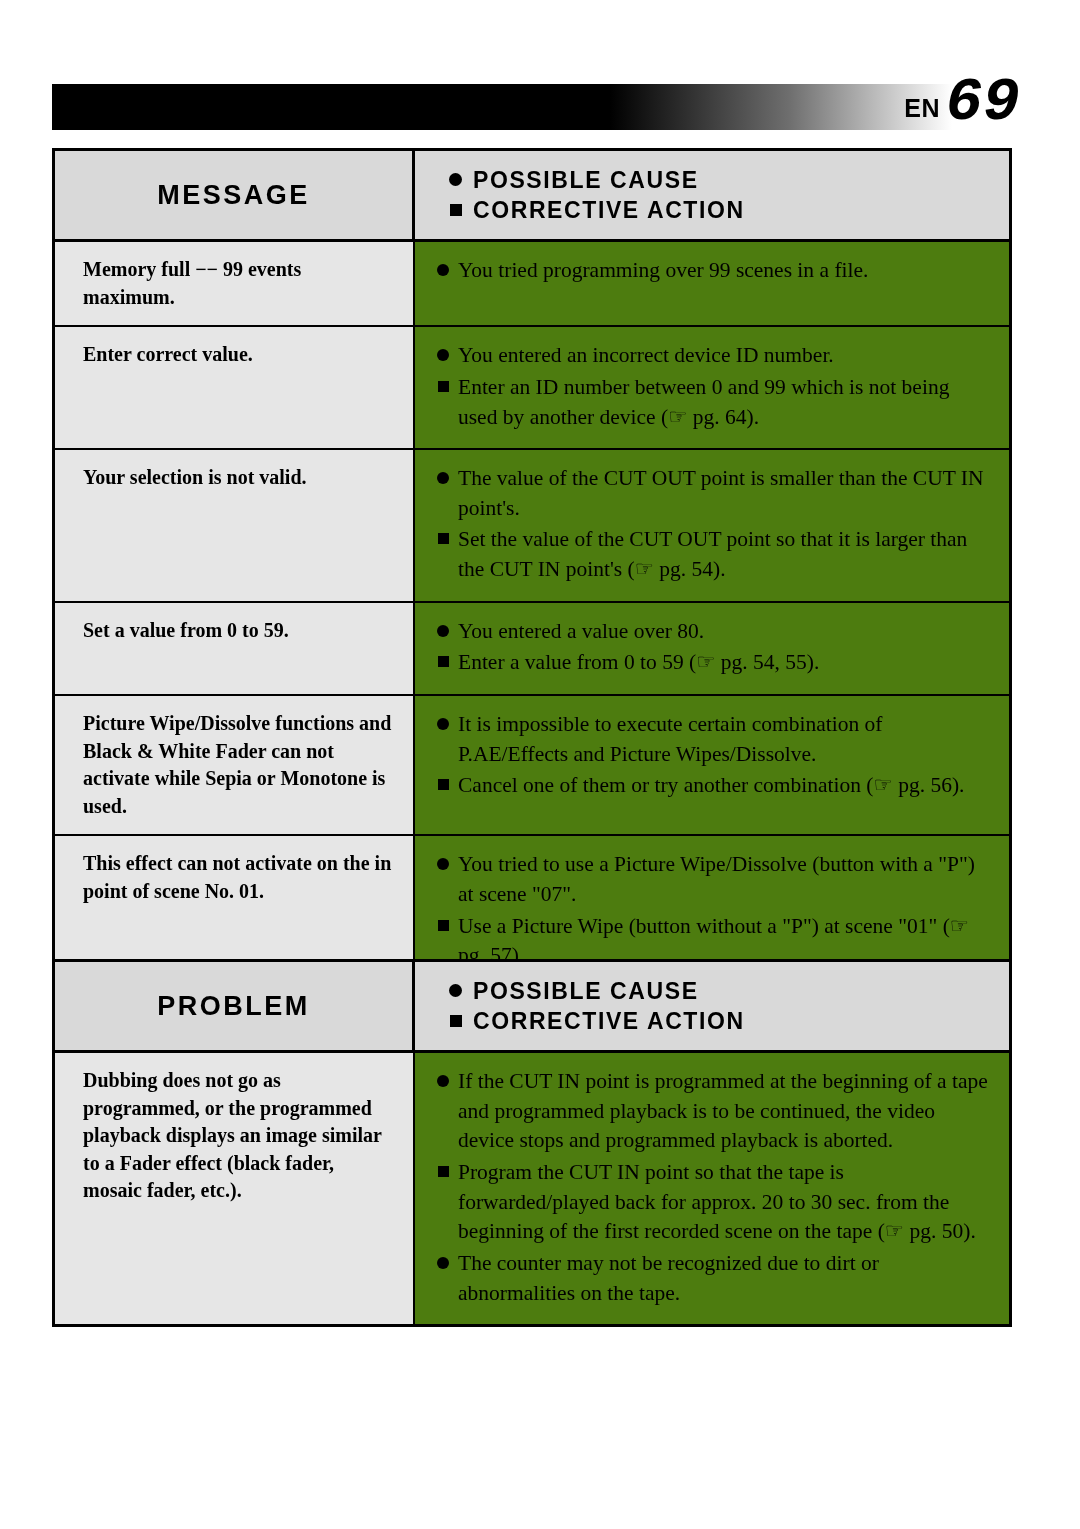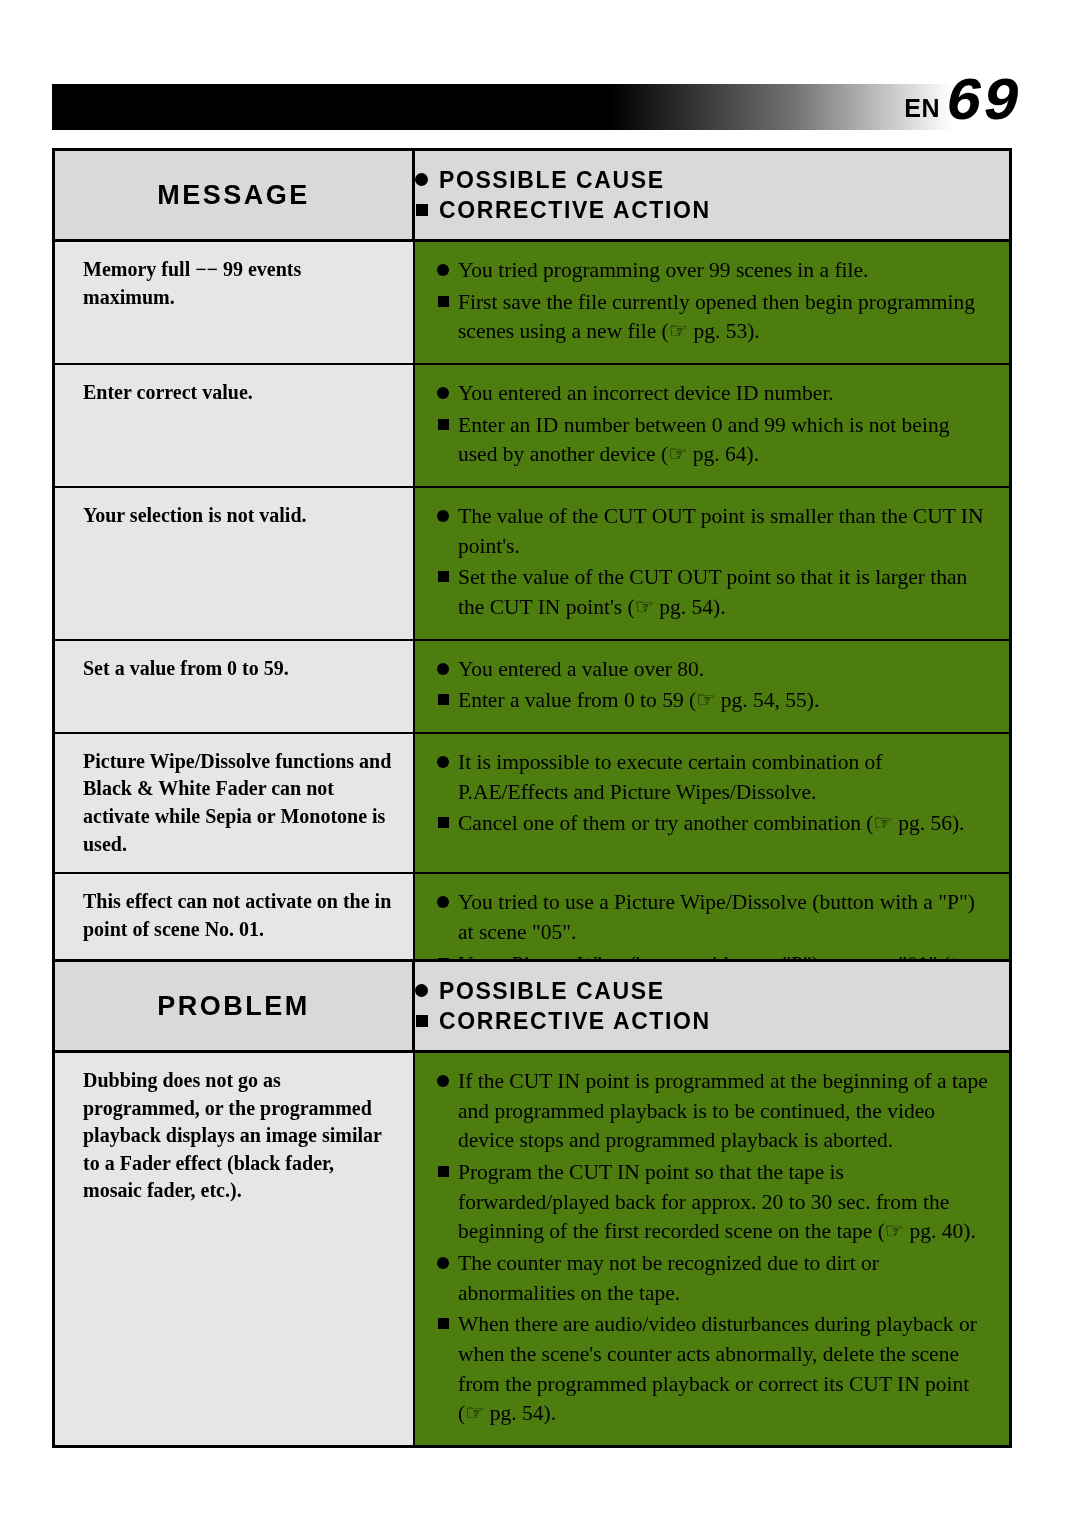--- a/index.html
+++ b/index.html
@@ -84,20 +84,21 @@
     display: flex;
     align-items: center;
     justify-content: center;
     box-sizing: border-box;
   }
   .thead .col-right {
     flex: 1;
     display: flex;
     flex-direction: column;
     justify-content: center;
+    padding-left: 34px;
     box-sizing: border-box;
   }
   .head-title {
     font-family: "Liberation Sans", sans-serif;
     font-weight: bold;
     font-size: 27px;
     letter-spacing: 2.5px;
     color: #000;
   }
   .head-line {
@@ -211,24 +212,20 @@
 
     <div class="trow">
       <div class="cell-left">
         <div class="msg-text">Memory full −− 99 events maximum.</div>
       </div>
       <div class="cell-right">
         <div class="cause-item">
           <span class="mk circle"></span>
           <span class="cause-text">You tried programming over 99 scenes in a file.</span>
         </div>
-        <div class="cause-item">
-          <span class="mk square"></span>
-          <span class="cause-text">First save the file currently opened then begin programming scenes using a new file (☞ pg. 53).</span>
-        </div>
       </div>
     </div>
 
     <div class="trow">
       <div class="cell-left">
         <div class="msg-text">Enter correct value.</div>
       </div>
       <div class="cell-right">
         <div class="cause-item">
           <span class="mk circle"></span>
@@ -289,21 +286,21 @@
       </div>
     </div>
 
     <div class="trow">
       <div class="cell-left">
         <div class="msg-text">This effect can not activate on the in point of scene No. 01.</div>
       </div>
       <div class="cell-right">
         <div class="cause-item">
           <span class="mk circle"></span>
-          <span class="cause-text">You tried to use a Picture Wipe/Dissolve (button with a "P") at scene "05".</span>
+          <span class="cause-text">You tried to use a Picture Wipe/Dissolve (button with a "P") at scene "07".</span>
         </div>
         <div class="cause-item">
           <span class="mk square"></span>
           <span class="cause-text">Use a Picture Wipe (button without a "P") at scene "01" (☞ pg. 57).</span>
         </div>
       </div>
     </div>
   </div>
 
   <div class="tbl" id="table-problems">
@@ -327,27 +324,23 @@
       <div class="cell-left">
         <div class="msg-text">Dubbing does not go as programmed, or the programmed playback displays an image similar to a Fader effect (black fader, mosaic fader, etc.).</div>
       </div>
       <div class="cell-right">
         <div class="cause-item">
           <span class="mk circle"></span>
           <span class="cause-text">If the CUT IN point is programmed at the beginning of a tape and programmed playback is to be continued, the video device stops and programmed playback is aborted.</span>
         </div>
         <div class="cause-item">
           <span class="mk square"></span>
-          <span class="cause-text">Program the CUT IN point so that the tape is forwarded/played back for approx. 20 to 30 sec. from the beginning of the first recorded scene on the tape (☞ pg. 40).</span>
+          <span class="cause-text">Program the CUT IN point so that the tape is forwarded/played back for approx. 20 to 30 sec. from the beginning of the first recorded scene on the tape (☞ pg. 50).</span>
         </div>
         <div class="cause-item">
           <span class="mk circle"></span>
           <span class="cause-text">The counter may not be recognized due to dirt or abnormalities on the tape.</span>
         </div>
-        <div class="cause-item">
-          <span class="mk square"></span>
-          <span class="cause-text">When there are audio/video disturbances during playback or when the scene's counter acts abnormally, delete the scene from the programmed playback or correct its CUT IN point (☞ pg. 54).</span>
-        </div>
       </div>
     </div>
   </div>
 
 </div>
 
 </body></html>

